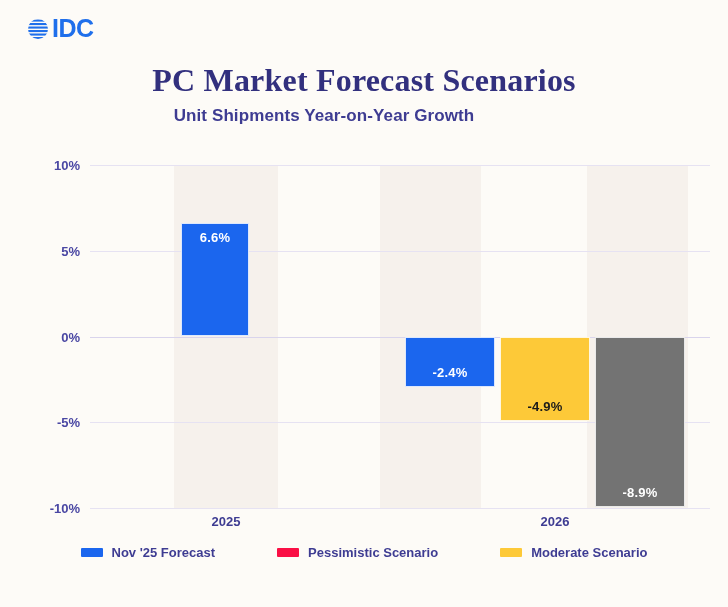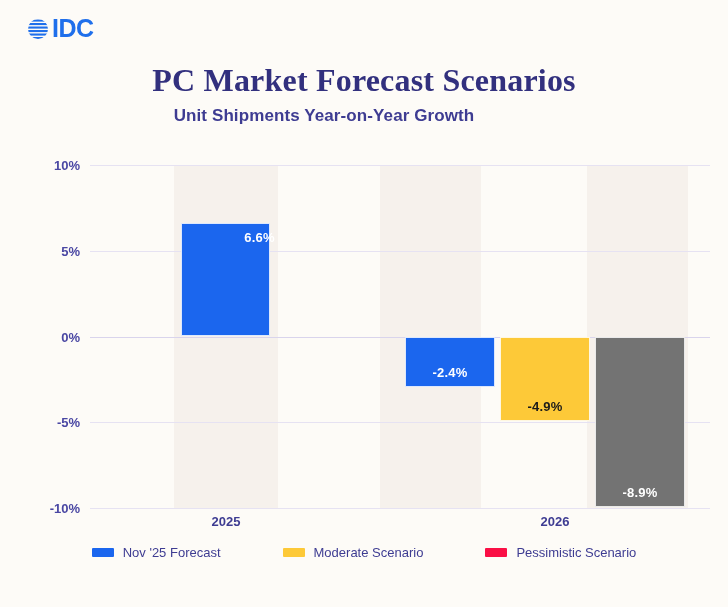--- a/index.html
+++ b/index.html
@@ -150,21 +150,21 @@
   }
   .legend-swatch {
     width: 22px;
     height: 9px;
     border-radius: 1px;
     display: block;
   }
   .legend-label {
     font-family: "Liberation Sans", sans-serif;
     font-size: 13px;
-    font-weight: normal;
+    font-weight: bold;
     color: #3E3C92;
     white-space: nowrap;
   }
 </style>
 </head>
 <body>
 
 <div id="logo-area">
   <span>
     <svg id="globe-icon" viewBox="0 0 24 24" aria-hidden="true">
@@ -197,21 +197,21 @@
         <div class="col-band" style="left: 497px; width: 101px; background: rgb(246, 241, 236);"></div>
       </div>
     <div id="gridlines">
         <div class="gridline" style="top: 0px;"></div>
         <div class="gridline" style="top: 86px;"></div>
         <div class="gridline zero" style="top: 172px;"></div>
         <div class="gridline" style="top: 257px;"></div>
         <div class="gridline" style="top: 343px;"></div>
       </div>
     <div id="bars">
-        <div class="bar" style="left: 91px; width: 89px; top: 58px; height: 113px; background: rgb(27, 102, 238); padding-left: 34px;">
+        <div class="bar" style="left: 91px; width: 68px; top: 58px; height: 113px; background: rgb(27, 102, 238);">
           <div class="bar-label top" style="color: rgb(255, 255, 255);">6.6%</div>
         </div>
         <div class="bar" style="left: 315px; width: 90px; top: 172px; height: 50px; background: rgb(27, 102, 238);">
           <div class="bar-label bottom" style="color: rgb(255, 255, 255);">-2.4%</div>
         </div>
         <div class="bar" style="left: 410px; width: 90px; top: 172px; height: 84px; background: rgb(253, 201, 56);">
           <div class="bar-label bottom" style="color: rgb(26, 26, 26);">-4.9%</div>
         </div>
         <div class="bar" style="left: 505px; width: 90px; top: 172px; height: 170px; background: #737373;">
           <div class="bar-label bottom" style="color: rgb(255, 255, 255);">-8.9%</div>
@@ -230,20 +230,20 @@
       <div class="xtick" style="left: 555px; top: 514px; text-align: right;">2026</div>
     </div>
 </div>
 
 <div id="legend">
     <div class="legend-item">
       <span class="legend-swatch" style="background: rgb(27, 102, 238);"></span>
       <span class="legend-label">Nov '25 Forecast</span>
     </div>
     <div class="legend-item">
+      <span class="legend-swatch" style="background: rgb(250, 15, 69);"></span>
+      <span class="legend-label">Pessimistic Scenario</span>
+    </div>
+    <div class="legend-item">
       <span class="legend-swatch" style="background: rgb(253, 201, 56);"></span>
       <span class="legend-label">Moderate Scenario</span>
     </div>
-    <div class="legend-item">
-      <span class="legend-swatch" style="background: rgb(250, 15, 69);"></span>
-      <span class="legend-label">Pessimistic Scenario</span>
-    </div>
   </div>
 
 </body></html>

